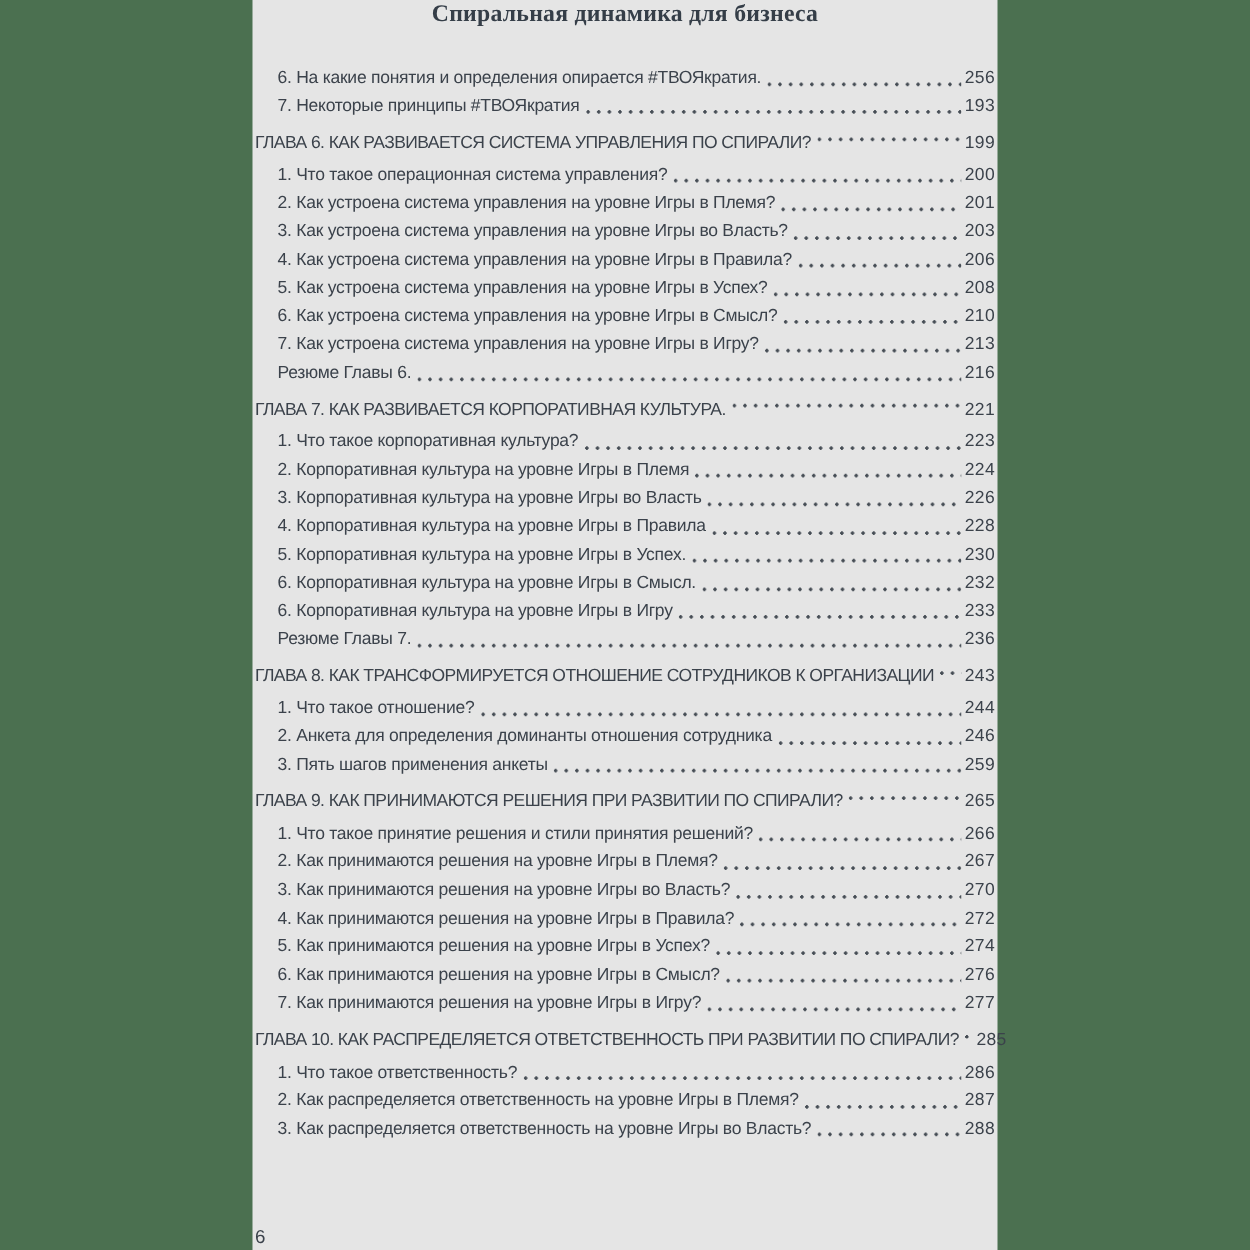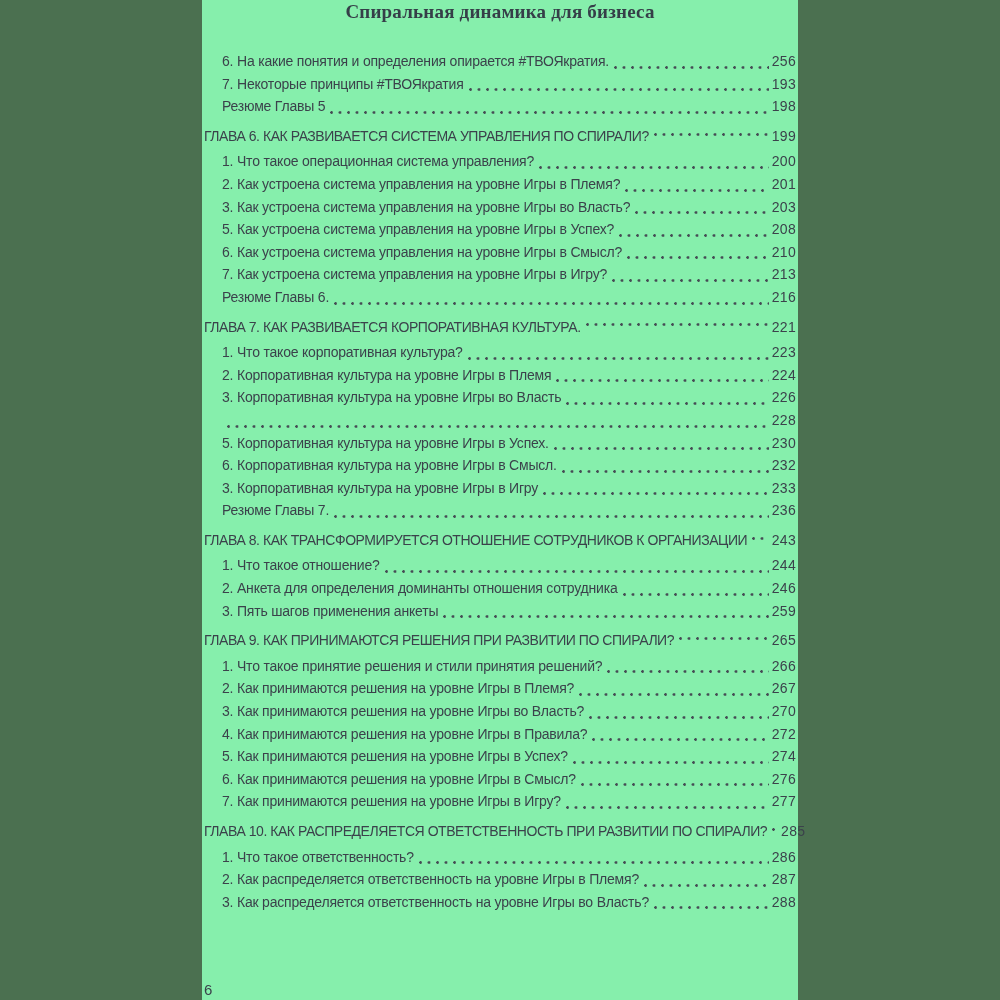--- a/index.html
+++ b/index.html
@@ -6,21 +6,21 @@
   body {
     width: 1000px; height: 1000px;
     background: #4b7050;
     font-family: "Liberation Sans", sans-serif;
     overflow: hidden;
     position: relative;
   }
   .page {
     position: absolute; left: 202px; top: 0;
     width: 596px; height: 1000px;
-    background: #86efac;
+    background: #e5e5e5;
     box-sizing: border-box;
     padding: 0 2px;
   }
   .running-title {
     text-align: center;
     font-family: "Liberation Serif", serif;
     font-weight: 700;
     font-size: 19px;
     line-height: 23px;
     color: #353e48;
@@ -78,25 +78,20 @@
     <span class="dots"></span>
     <span class="num">256</span>
   </div>
 
   <div class="row sub">
     <span class="label">7. Некоторые принципы #ТВОЯкратия</span>
     <span class="dots"></span>
     <span class="num">193</span>
   </div>
 
-  <div class="row sub">
-    <span class="label">Резюме Главы 5</span>
-    <span class="dots"></span>
-    <span class="num">198</span>
-  </div>
 
   <div class="row chapter">
     <span class="label">ГЛАВА 6. КАК РАЗВИВАЕТСЯ СИСТЕМА УПРАВЛЕНИЯ ПО СПИРАЛИ?</span>
     <span class="dots"></span>
     <span class="num">199</span>
   </div>
 
   <div class="row sub">
     <span class="label">1. Что такое операционная система управления?</span>
     <span class="dots"></span>
@@ -108,20 +103,25 @@
     <span class="dots"></span>
     <span class="num">201</span>
   </div>
 
   <div class="row sub">
     <span class="label">3. Как устроена система управления на уровне Игры во Власть?</span>
     <span class="dots"></span>
     <span class="num">203</span>
   </div>
 
+  <div class="row sub">
+    <span class="label">4. Как устроена система управления на уровне Игры в Правила?</span>
+    <span class="dots"></span>
+    <span class="num">206</span>
+  </div>
 
   <div class="row sub">
     <span class="label">5. Как устроена система управления на уровне Игры в Успех?</span>
     <span class="dots"></span>
     <span class="num">208</span>
   </div>
 
   <div class="row sub">
     <span class="label">6. Как устроена система управления на уровне Игры в Смысл?</span>
     <span class="dots"></span>
@@ -158,38 +158,39 @@
     <span class="num">224</span>
   </div>
 
   <div class="row sub">
     <span class="label">3. Корпоративная культура на уровне Игры во Власть</span>
     <span class="dots"></span>
     <span class="num">226</span>
   </div>
 
   <div class="row sub">
+    <span class="label">4. Корпоративная культура на уровне Игры в Правила</span>
     <span class="dots"></span>
     <span class="num">228</span>
   </div>
 
   <div class="row sub">
     <span class="label">5. Корпоративная культура на уровне Игры в Успех.</span>
     <span class="dots"></span>
     <span class="num">230</span>
   </div>
 
   <div class="row sub">
     <span class="label">6. Корпоративная культура на уровне Игры в Смысл.</span>
     <span class="dots"></span>
     <span class="num">232</span>
   </div>
 
   <div class="row sub">
-    <span class="label">3. Корпоративная культура на уровне Игры в Игру</span>
+    <span class="label">6. Корпоративная культура на уровне Игры в Игру</span>
     <span class="dots"></span>
     <span class="num">233</span>
   </div>
 
   <div class="row sub">
     <span class="label">Резюме Главы 7.</span>
     <span class="dots"></span>
     <span class="num">236</span>
   </div>
 

